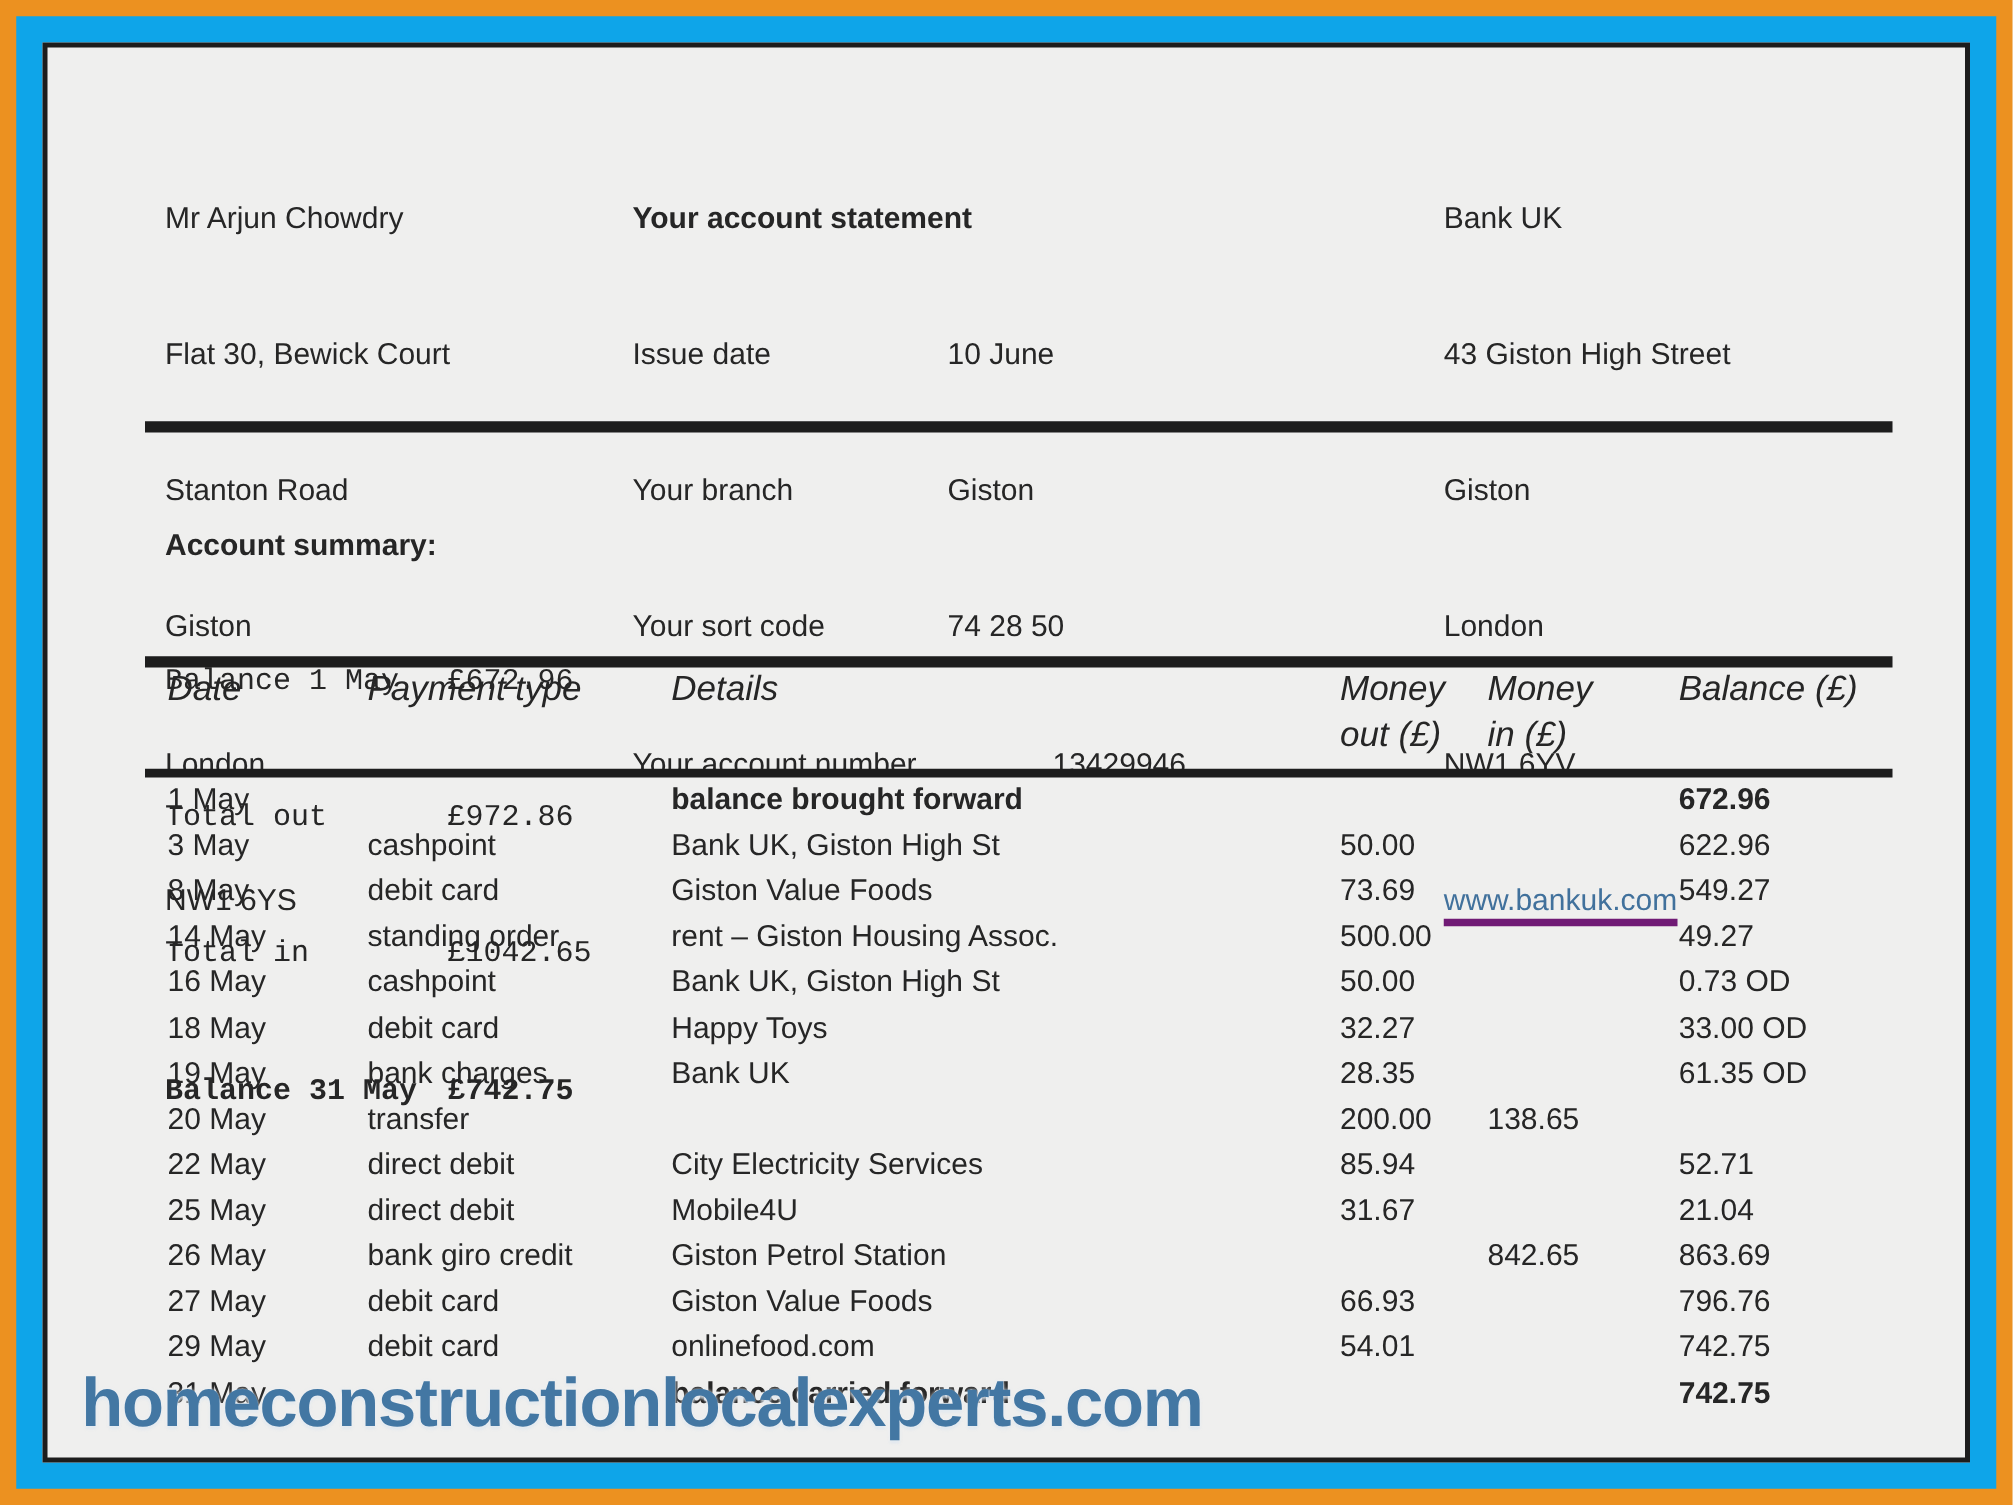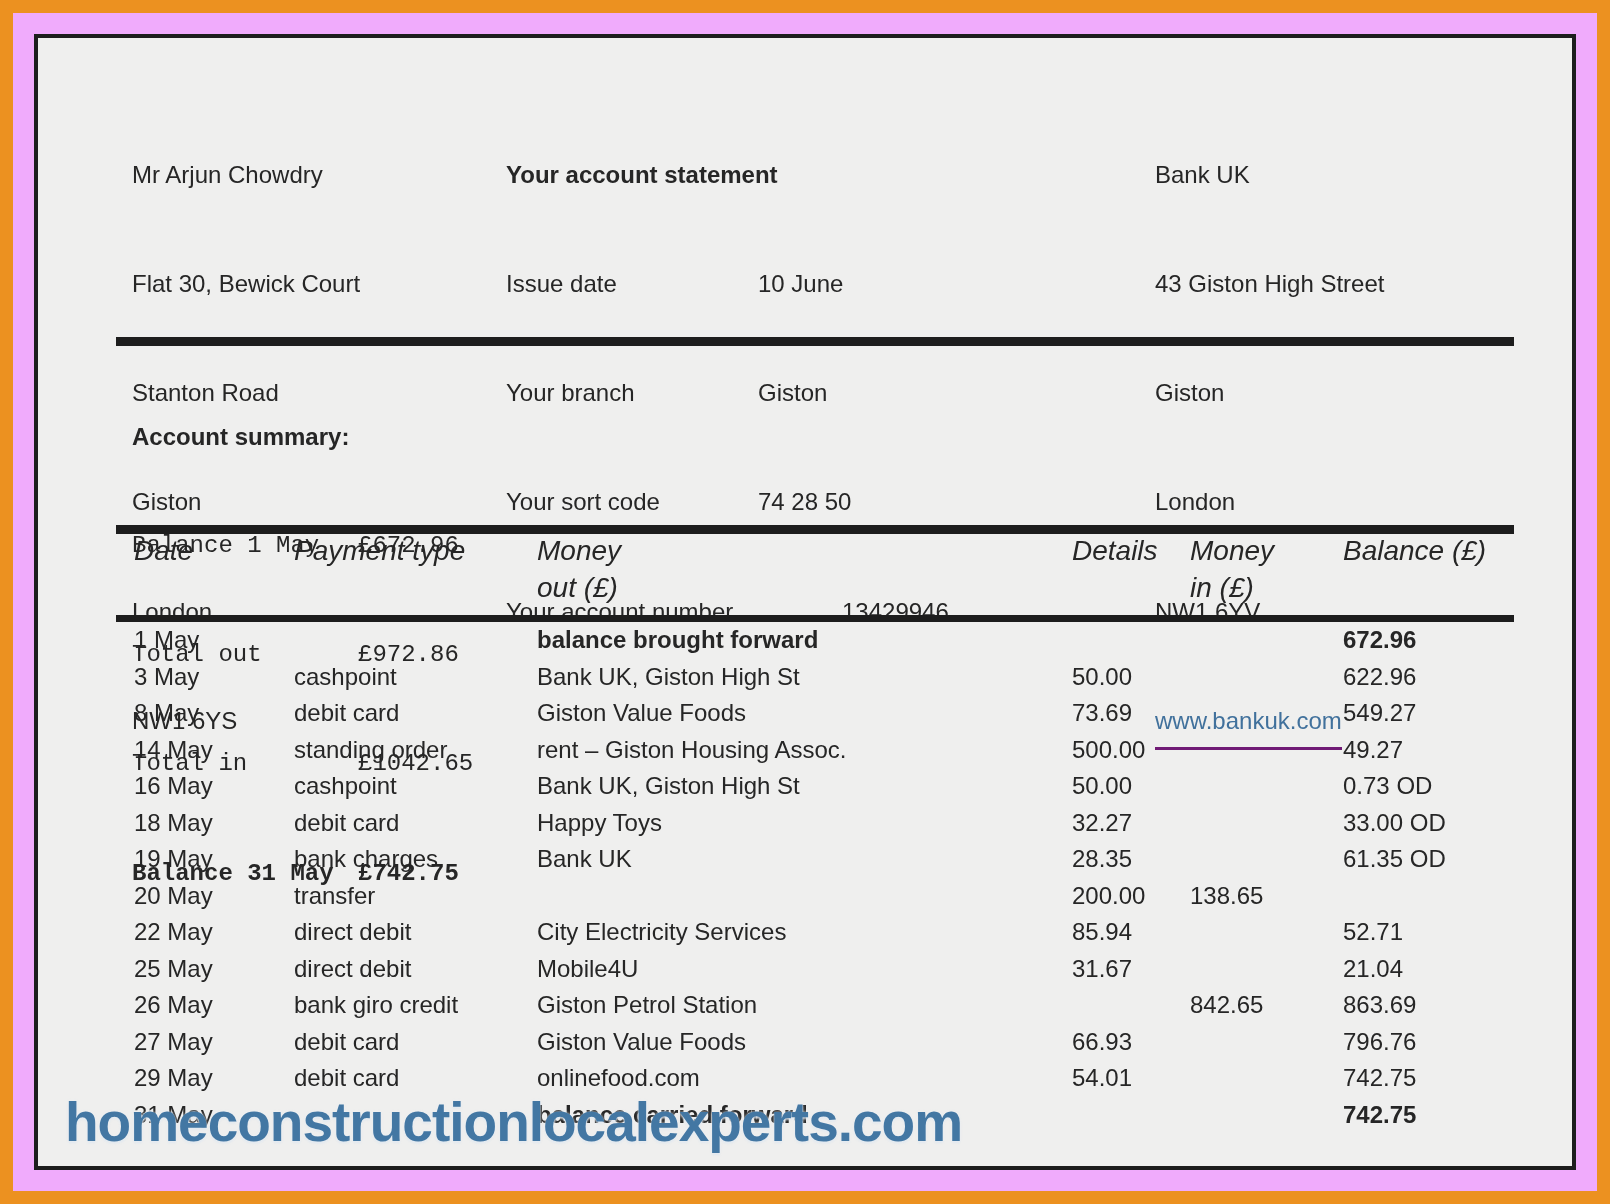--- a/index.html
+++ b/index.html
@@ -4,43 +4,43 @@
 <style>
   html, body { margin: 0; padding: 0; }
   body {
     width: 1610px; height: 1204px;
     font-family: "Liberation Sans", sans-serif;
     color: #262626;
     position: relative;
     overflow: hidden;
   }
   .outer-frame { position: absolute; inset: 0; background: #ec9120; }
-  .mat { position: absolute; inset: 13px; background: #f0abfc; }
+  .mat { position: absolute; inset: 13px; background: #0ea5e9; }
   .panel {
     position: absolute; inset: 21px;
     background: #efefee;
     border: 4px solid #1d1d1d;
   }
   .panel * { box-sizing: border-box; }
 
   .txt { font-size: 24px; line-height: 36.4px; white-space: pre; }
 
   
   .addr-block   { position: absolute; left: 94px;  top: 46px; }
   .stmt-block   { position: absolute; left: 468px; top: 46px; }
   .bank-block   { position: absolute; left: 1117px; top: 46px; }
   .stmt-title { font-weight: bold; }
   .field-row { display: flex; }
   .field-label { width: 252px; }
   .field-value.v-indent { margin-left: 84px; }
   .bank-link {
     color: #41719c;
     text-decoration: none;
-    border-bottom: 3px solid #701a75;
-    padding-bottom: 13px;
+    border-bottom: 6px solid #701a75;
+    padding-bottom: 1px;
   }
 
   
   .rule { position: absolute; left: 78px; width: 1398px; background: #1d1d1d; }
   .rule-1 { top: 299px; height: 9px; }
   .rule-2 { top: 487px; height: 9px; }
   .rule-3 { top: 577px; height: 7px; }
 
   
   .summary-block { position: absolute; left: 94px; top: 308px; }
@@ -138,22 +138,22 @@
           <span class="summary-label">Balance 31 May</span>
           <span class="summary-value">£742.75</span>
         </div>
       </div>
 
       <div class="rule rule-2"></div>
 
       <div class="thead-row tgrid">
         <span>Date</span>
         <span>Payment type</span>
+        <span>Details</span>
         <span><span class="hwrap hw-out">Money out (£)</span></span>
-        <span>Details</span>
         <span><span class="hwrap hw-in">Money in (£)</span></span>
         <span>Balance (£)</span>
       </div>
 
       <div class="rule rule-3"></div>
 
       <div class="tbody">
 
       <div class="t-row tgrid emph">
           <span class="cell-date">1 May</span>

